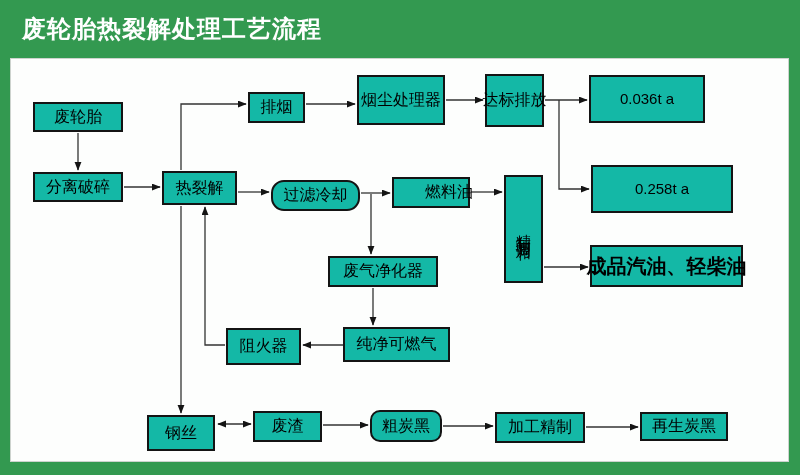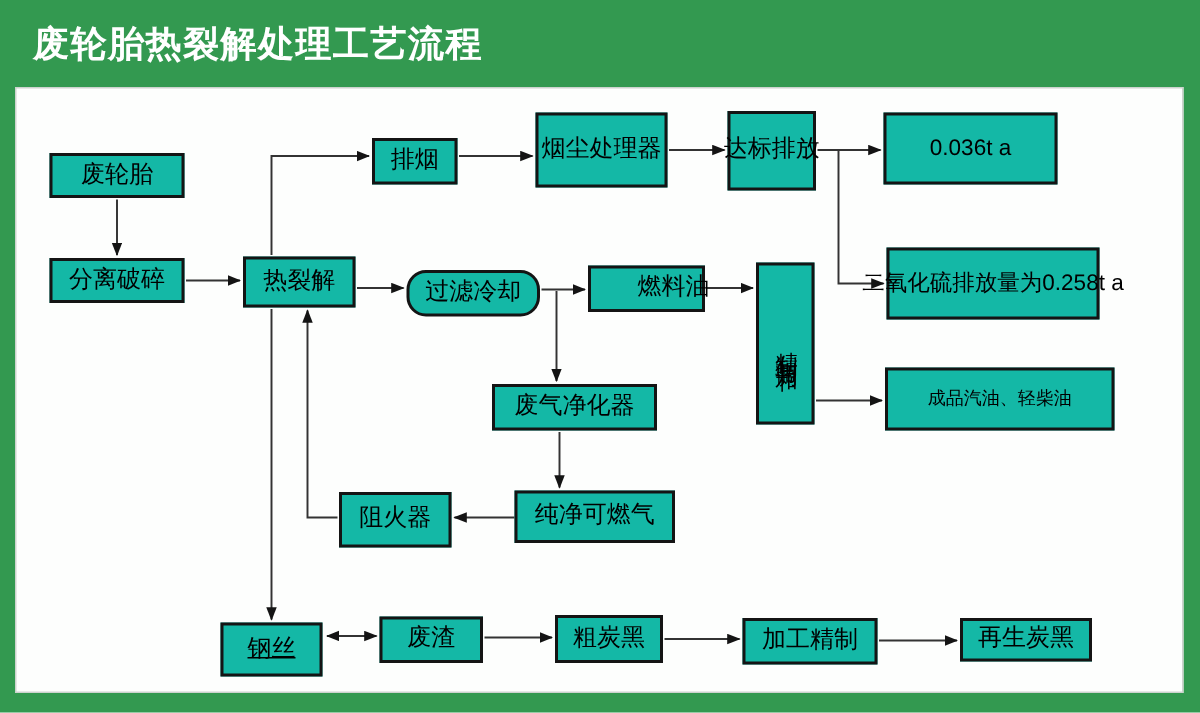--- a/index.html
+++ b/index.html
@@ -37,22 +37,22 @@
     line-height: 1.3; text-align: center;
     white-space: nowrap;
   }
   .node.small-pad { padding: 0 2px; }
   .node.vertical span {
     writing-mode: vertical-rl;
     text-orientation: upright;
     letter-spacing: 3px;
     font-size: 15px;
   }
-  .node.wide { font-size: 12px; }
-  .underlined { text-decoration: underline; }
+  .node.wide { font-size: 20px; font-weight: bold; }
+  .underlined { }
 </style>
 </head>
 <body>
 
 <div class="slide-title">废轮胎热裂解处理工艺流程</div>
 
 <div class="panel"></div>
 
 <svg class="arrows" width="800" height="475" viewBox="0 0 800 475">
   <defs>
@@ -101,21 +101,20 @@
   <span>器</span>
 </div>
 <div class="node" style="left:485px; top:74px;  width:59px;  height:53px;font-family:Liberation Serif, serif;">
   <span>达标</span>
   <span>排放</span>
 </div>
 <div class="node small-pad" style="left:589px; top:75px; width:116px; height:48px; font-size:15px;">
   <span>0.036t a</span>
 </div>
 <div class="node small-pad" style="left:591px; top:165px; width:142px; height:48px; font-size:15px;">
-  <span>二氧化硫排放量为</span>
   <span>0.258t a</span>
 </div>
 <div class="node" style="left:271px; top:180px; width:89px;  height:31px;border-radius:13px;">
   <span>过滤冷却</span>
 </div>
 <div class="node" style="left:392px; top:177px; width:78px;  height:31px;padding-left:36px;">
   <span>燃料油</span>
 </div>
 <div class="node vertical" style="left:504px; top:175px; width:39px; height:108px;">
   <span>精制与调和</span>
@@ -131,21 +130,21 @@
 </div>
 <div class="node" style="left:226px; top:328px; width:75px;  height:37px;align-items:center;">
   <span>阻火器</span>
 </div>
 <div class="node" style="left:147px; top:415px; width:68px;  height:36px;">
   <span class="underlined">钢丝</span>
 </div>
 <div class="node" style="left:253px; top:411px; width:69px;  height:31px;">
   <span>废渣</span>
 </div>
-<div class="node" style="left:370px; top:410px; width:72px;  height:32px;">
+<div class="node" style="left:370px; top:410px; width:72px;  height:32px;border-radius:10px;">
   <span>粗炭黑</span>
 </div>
 <div class="node" style="left:495px; top:412px; width:90px;  height:31px;">
   <span>加工精制</span>
 </div>
 <div class="node" style="left:640px; top:412px; width:88px;  height:29px;">
   <span>再生炭黑</span>
 </div>
 
 </body></html>

